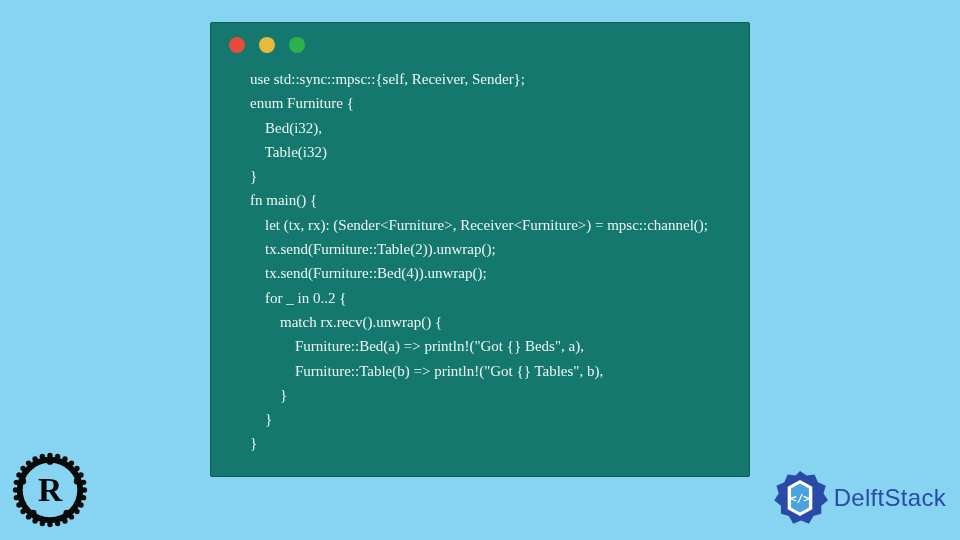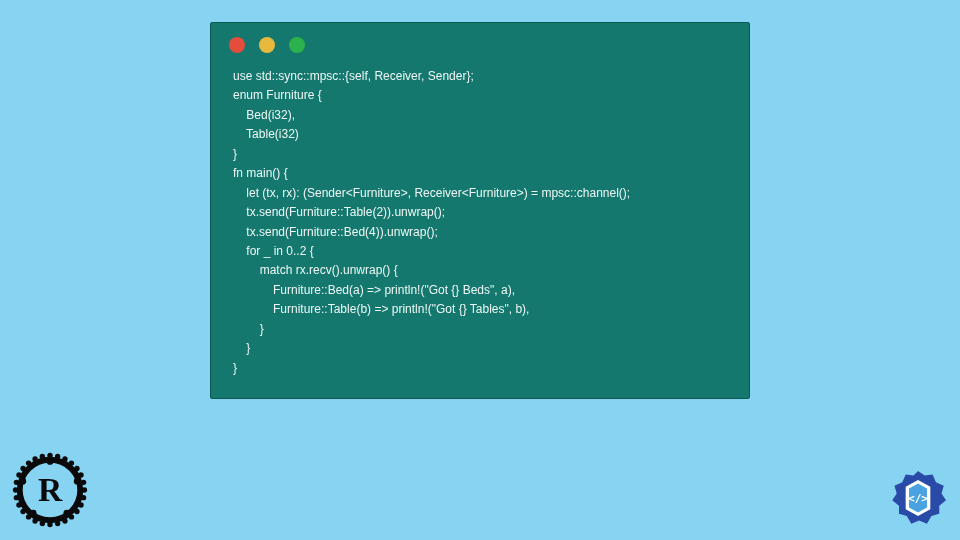--- a/index.html
+++ b/index.html
@@ -28,24 +28,25 @@
     width: 16px;
     height: 16px;
     border-radius: 50%;
   }
   .dot.red    { background: #e44c3c; }
   .dot.yellow { background: #e7b93c; }
   .dot.green  { background: #2bb24c; }
   .code-body {
     padding: 4px 22px 6px 22px;
     color: #eef7f5;
-    font-family: Liberation Sans, sans-serif;
-    font-size: 12px;
+    font-family: Liberation Serif, serif;
+    font-size: 15px;
     line-height: 1.62;
     white-space: pre;
+    margin-left: 17px;
   }
   .rust-logo {
     position: absolute;
     left: 8px;
     bottom: 8px;
     width: 84px;
     height: 84px;
   }
   .rust-logo svg { width: 100%; height: 100%; }
   .delft-logo {
@@ -147,13 +148,14 @@
   <span class="delft-badge">
     <svg viewBox="0 0 100 100">
       <g>
         <polygon points="50,2 62,10 76,8 82,22 96,28 92,42 100,54 88,64 88,78 74,82 66,96 52,90 38,96 30,82 16,78 16,64 4,54 12,42 8,28 22,22 28,8 42,10" fill="#2a4aa8"></polygon>
         <polygon points="50,18 72,30 72,70 50,82 28,70 28,30" fill="#ffffff"></polygon>
         <polygon points="50,24 66,33 66,67 50,76 34,67 34,33" fill="#4aa3e0"></polygon>
         <text x="50" y="58" text-anchor="middle" font-family="Consolas, monospace" font-size="20" font-weight="700" fill="#ffffff">&lt;/&gt;</text>
       </g>
     </svg>
   </span>
+  <span class="delft-text">DelftStack</span>
 </div>
 
 </body></html>

